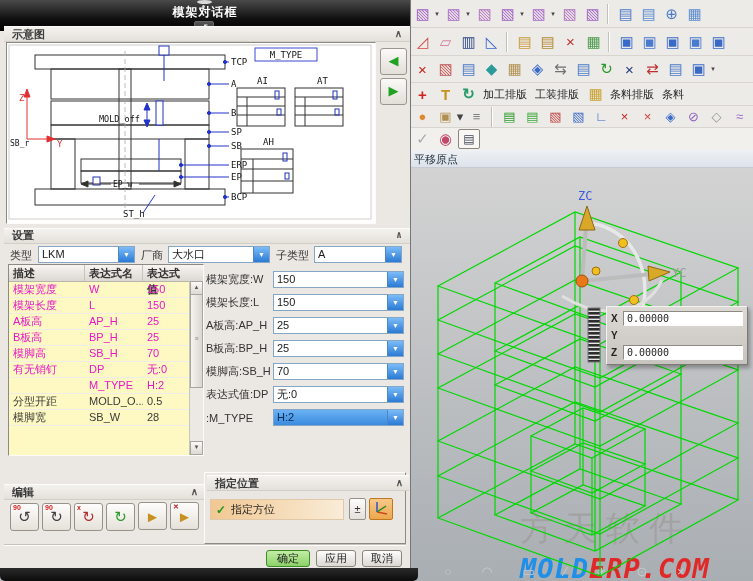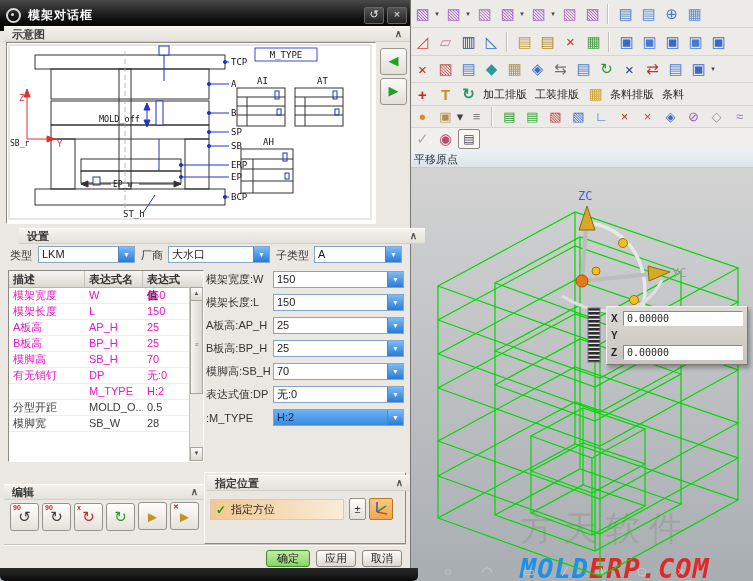--- a/index.html
+++ b/index.html
@@ -3,21 +3,21 @@
 <meta charset="utf-8">
 <style>
   html,body{margin:0;padding:0;background:#888;}
   #app{position:relative;width:753px;height:581px;overflow:hidden;background:#b8bcc0;
        font-family:"Liberation Sans",sans-serif;font-size:11px;color:#222;}
   .abs{position:absolute;}
 
   
   #dialog{left:0;top:0;width:410px;height:568px;background:#ebe8e3;border-right:1px solid #777;}
   #dlg-bottom-bar{left:0;top:568px;width:418px;height:13px;background:linear-gradient(#2a2a2a,#0c0c0c);border-radius:0 0 5px 5px;}
-  #titlebar{left:0;top:0;width:410px;height:31px;background:linear-gradient(#4a4a4a,#111 60%,#000);display:flex;align-items:center;color:#fff;}
+  #titlebar{left:0;top:0;width:410px;height:31px;background:linear-gradient(#4a4a4a,#111 60%,#000);display:flex;align-items:center;color:#fff;flex-direction:column;}
   #title-gear{width:11px;height:11px;border:2px solid #d8d8d8;border-radius:50%;margin:0 7px 0 6px;position:relative;}
   #title-gear:after{content:"";position:absolute;left:3px;top:3px;width:3px;height:3px;background:#d8d8d8;border-radius:50%;}
   #title-text{font-weight:bold;font-size:12px;letter-spacing:1px;flex:1;}
   .tb-btn{width:18px;height:15px;margin-right:3px;background:linear-gradient(#555,#222);border:1px solid #666;border-radius:2px;
           color:#eee;font-size:11px;line-height:13px;text-align:center;cursor:pointer;}
 
   .shead{height:14px;line-height:14px;font-weight:bold;color:#3a3a3a;border-top:1px solid #fdfcfa;border-bottom:1px solid #d2cec8;
          padding-left:8px;background:linear-gradient(#f4f2ee,#e4e1db);}
   .shead .chev{position:absolute;right:8px;top:0;color:#555;font-size:10px;}
 
@@ -27,21 +27,21 @@
           color:#21a121;font-size:13px;text-align:center;line-height:24px;cursor:pointer;}
 
   
   .lbl{color:#333;}
   .combo{display:inline-flex;height:17px;border:1px solid #86a6c6;background:#fff;align-items:stretch;box-sizing:border-box;}
   .cval{flex:1;padding:0 3px;line-height:15px;color:#1a1a1a;white-space:nowrap;overflow:hidden;}
   .cbtn{width:15px;background:linear-gradient(#7cbcf8,#2a7ad4);color:#fff;font-size:7px;display:flex;align-items:center;justify-content:center;border-left:1px solid #4a88c8;}
   .combo.sel .cval{background:linear-gradient(#6ab2f4,#3a8ade);color:#0a2a52;}
 
   
-  #ptable{left:8px;top:270px;width:194px;height:190px;background:#ffffff;overflow:hidden;
+  #ptable{left:8px;top:264px;width:194px;height:190px;background:#fef9c3;overflow:hidden;
           border:1px solid;border-color:#8d8a84 #fdfcfa #fdfcfa #8d8a84;}
   .thead{display:flex;height:16px;background:linear-gradient(#f7f5f2,#dcd8d2);border-bottom:1px solid #b8b4ae;font-weight:bold;color:#333;}
   .thead span{line-height:16px;padding-left:4px;border-right:1px solid #c6c2bc;box-sizing:border-box;}
   .tc1{width:76px;} .tc2{width:58px;} .tc3{width:44px;border-right:none!important;}
   .trow{display:flex;height:15px;line-height:15px;border-bottom:1px solid #efedea;cursor:default;}
   .trow span{padding-left:4px;box-sizing:border-box;overflow:hidden;white-space:nowrap;}
   .trow.mag{color:#e816c8;} .trow.plain{color:#3a3a3a;}
   #tsb{position:absolute;right:0;top:16px;bottom:0;width:13px;background:#ece9e4;border-left:1px solid #c8c4be;}
   .sb-arr{height:12px;background:linear-gradient(#fbfaf8,#ddd9d3);border:1px solid #a8a49e;font-size:6px;text-align:center;line-height:11px;color:#555;}
   #sb-thumb{position:absolute;left:0;right:0;top:13px;height:92px;background:linear-gradient(90deg,#f6f4f1,#dad6d0);border:1px solid #a8a49e;
@@ -406,21 +406,21 @@
               <line x1="12" y1="10" x2="12" y2="44"></line>
               <rect x="42" y="4" width="4" height="8" stroke="#2233bb"></rect>
               <rect x="44" y="24" width="4" height="6" stroke="#2233bb"></rect>
             </g>
         </g>
       </svg>
     </div>
     <div class="navbtn abs" style="top:48px;">◀</div>
     <div class="navbtn abs" style="top:78px;">▶</div>
 
-    <div class="shead abs" style="left:19px;top:228px;width:398px;">
+    <div class="shead abs" style="left:4px;top:228px;width:398px;font-family:Liberation Mono, monospace;">
       <span>设置</span>
       <span class="chev">∧</span>
     </div>
 
     <span class="lbl abs" style="left:10px;top:248px;">类型</span>
     <span class="combo abs" style="left:38px;top:246px;width:97px;">
       <span class="cval">LKM</span>
         <span class="cbtn">▼</span>
     </span>
     <span class="lbl abs" style="left:141px;top:248px;">厂商</span>

